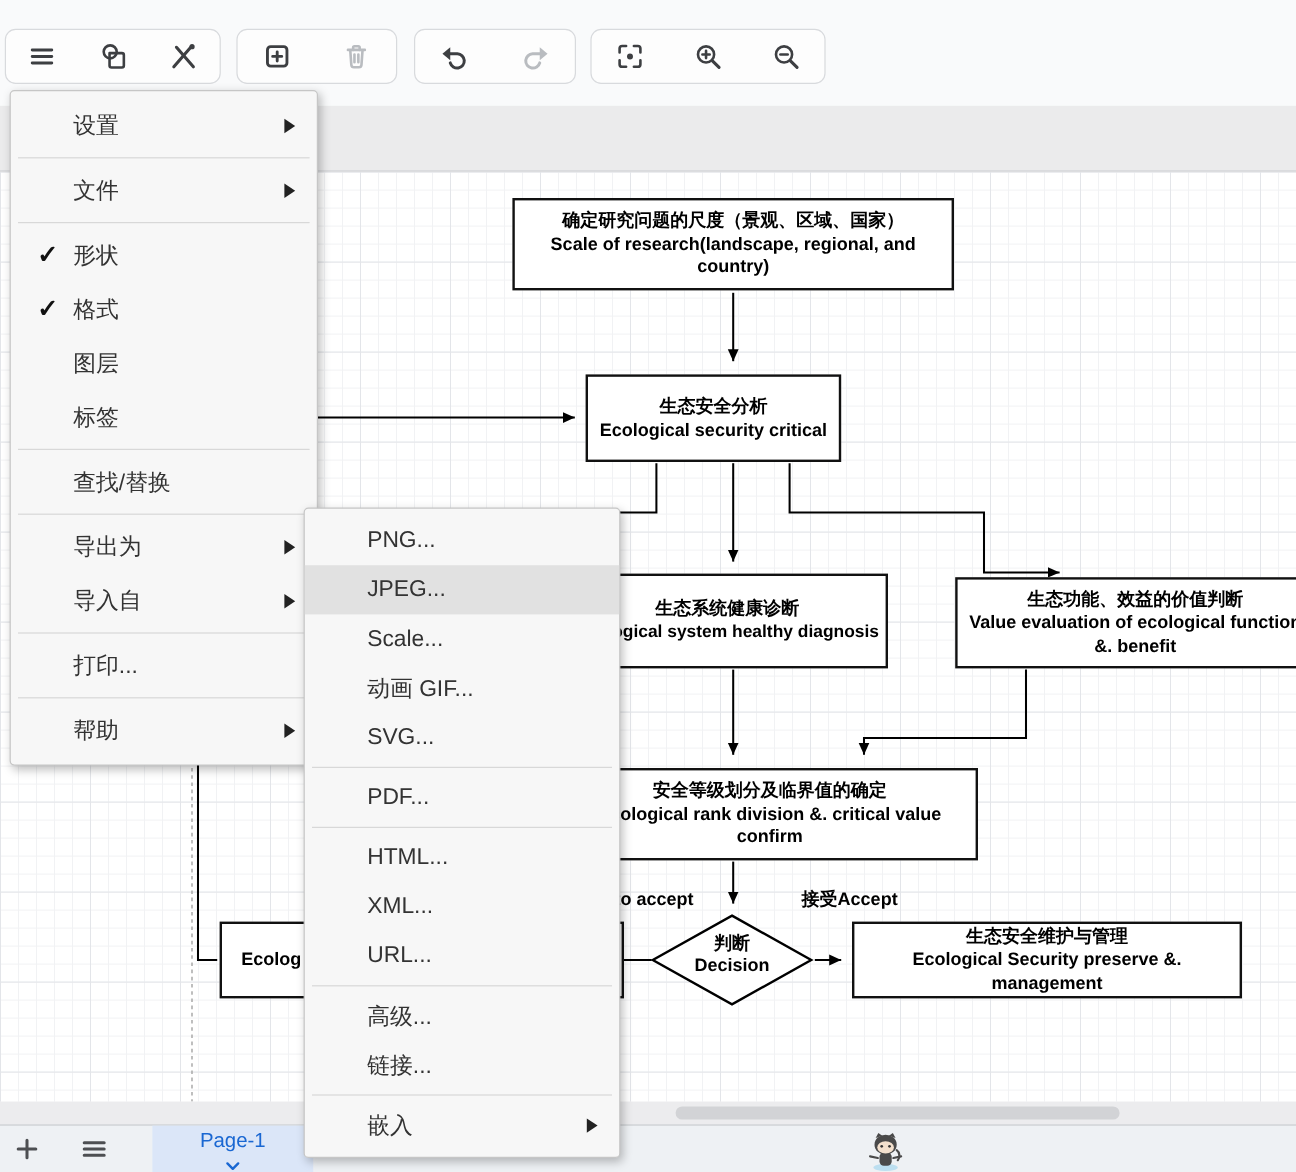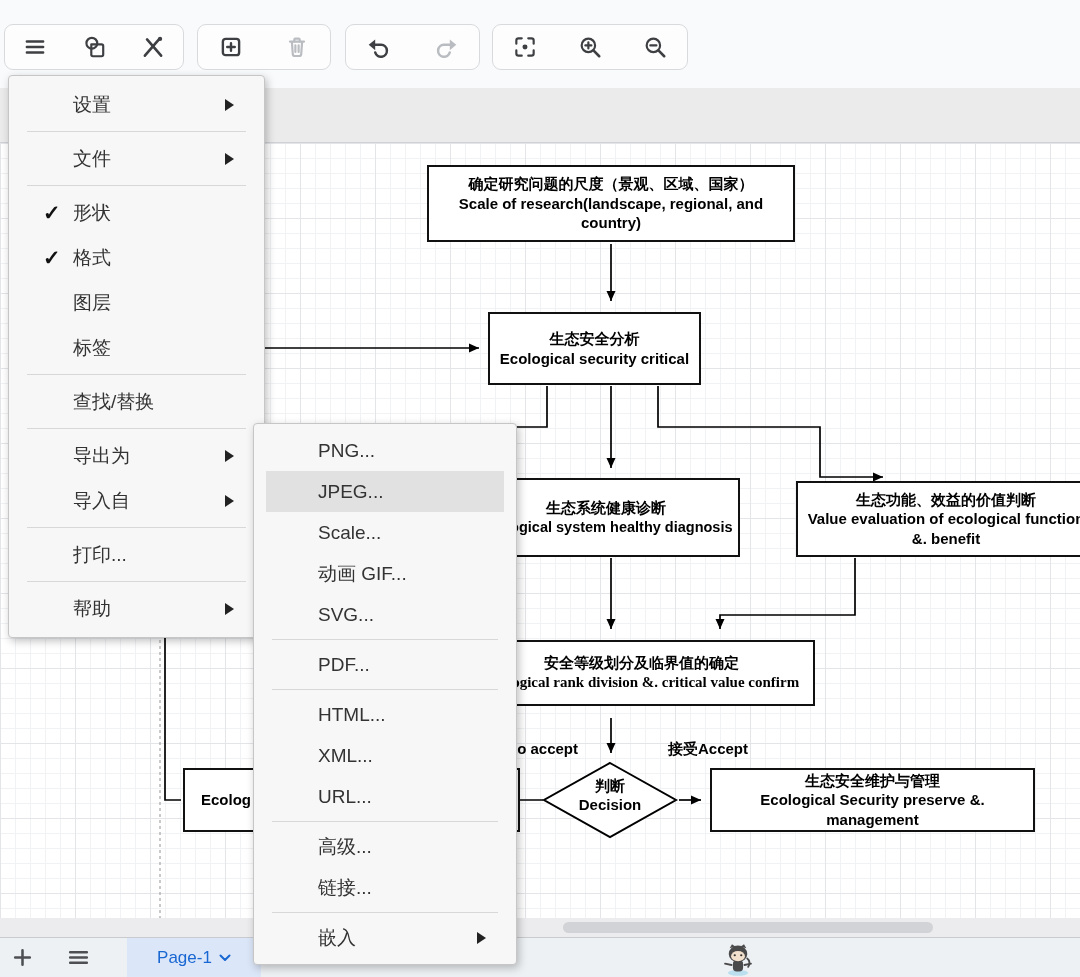--- a/index.html
+++ b/index.html
@@ -38,40 +38,40 @@
   }
   .tbtn { width:54px; height:44px; display:flex; align-items:center; justify-content:center; background:transparent; border:none; }
   .tbtn svg { stroke:#3d3f42; fill:none; stroke-width:2; stroke-linecap:round; stroke-linejoin:round; }
   .tbtn.disabled svg { stroke:#b9bcc0; }
   .tbtn.disabled svg .fillpart { fill:#b9bcc0; }
   .tbtn svg .fillpart { fill:#3d3f42; stroke:none; }
 
   
   .menu {
     position:absolute; z-index:10; background:#f7f7f7; border:1px solid #c6c6c6; border-radius:4px;
-    box-shadow:2px 3px 8px rgba(0,0,0,.25); padding:6px 12px; color:#333;
+    box-shadow:2px 3px 8px rgba(0,0,0,.25); padding:6px 0; color:#333;
   }
   #main-menu { left:8px; top:75px; width:257px; }
   #export-submenu { left:253px; top:423px; width:264px; z-index:11; }
   .mi { position:relative; display:flex; align-items:center; height:45px; padding-left:52px; font-size:19px; }
   #export-submenu .mi { height:41px; }
   .mi.hl { background:#e1e1e1; }
   .mi .check { position:absolute; left:22px; font-size:21px; font-weight:bold; color:#111; }
   .mi .sub-arrow { position:absolute; right:18px; width:0; height:0;
     border-top:6px solid transparent; border-bottom:6px solid transparent; border-left:9px solid #222; }
   .msep { height:1px; background:#d8d8d8; margin:4px 6px; }
 
   
   .hscroll-track { position:absolute; left:0; top:918px; width:1080px; height:19px; background:#ececee; z-index:3; }
   .hscroll-thumb { position:absolute; left:563px; top:4px; width:370px; height:11px; background:#d2d3d6; border-radius:6px; }
   .footer { position:absolute; left:0; top:937px; width:1080px; height:40px; background:#eef1f4; border-top:1px solid #c9cbce; z-index:4; display:flex; align-items:center; }
   .fbtn { width:40px; height:40px; display:flex; align-items:center; justify-content:center; background:transparent; border:none; }
   .fbtn svg { stroke:#4d4f52; stroke-width:2.4; stroke-linecap:round; fill:none; }
   .page-tab { position:absolute; left:127px; top:0; width:134px; height:40px; background:#dbe6f8;
-    display:flex; align-items:center; justify-content:center; gap:7px; color:#1967d2; font-size:17px; }
+    display:flex; align-items:center; justify-content:center; gap:7px; color:#1967d2; font-size:17px;flex-direction:column; }
   .page-tab svg { stroke:#1967d2; stroke-width:2; fill:none; stroke-linecap:round; stroke-linejoin:round; }
   .octocat { position:absolute; left:719px; top:940px; z-index:5; }
 </style>
 </head>
 <body>
 
 <div class="canvas"></div>
 
 <svg class="wires" width="1080" height="977" viewBox="0 0 1080 977">
   <defs>
@@ -109,21 +109,21 @@
 <div class="node" style="left:472px; top:478px; width:268px; height:79px;">
   <span>生态系统健康诊断</span>
   <span class="nw" style="font-size:14.5px;">Ecological system healthy diagnosis</span>
 </div>
 
 <div class="node" style="left:750px; top:481px; width:300px; height:76px;margin-left:46px;">
   <span>生态功能、效益的价值判断</span>
   <span>Value evaluation of ecological function &amp;. benefit</span>
 </div>
 
-<div class="node" style="left:468px; top:640px; width:347px; height:66px;font-family:Liberation Serif, serif;">
+<div class="node" style="left:468px; top:640px; width:347px; height:77px;">
   <span>安全等级划分及临界值的确定</span>
   <span>Ecological rank division &amp;. critical value confirm</span>
 </div>
 
 <div class="node" style="left:710px; top:768px; width:325px; height:64px;">
   <span>生态安全维护与管理</span>
   <span>Ecological Security preserve &amp;. management</span>
 </div>
 
 <div class="node" style="left:183px; top:768px; width:337px; height:64px; align-items:flex-start; padding-left:16px;">

